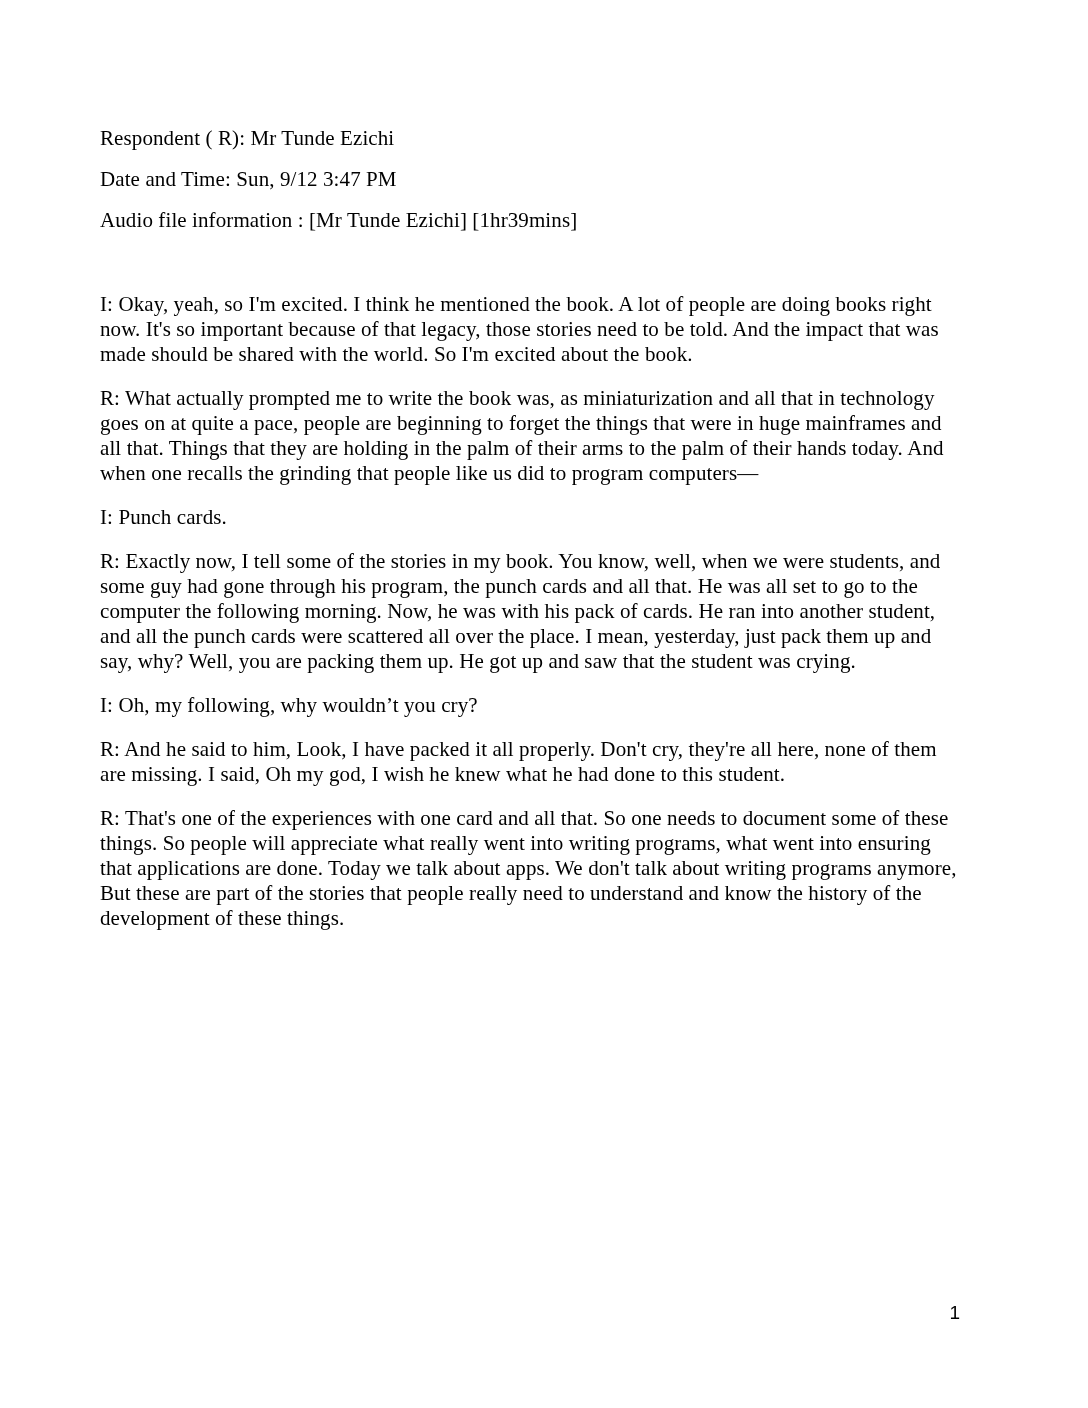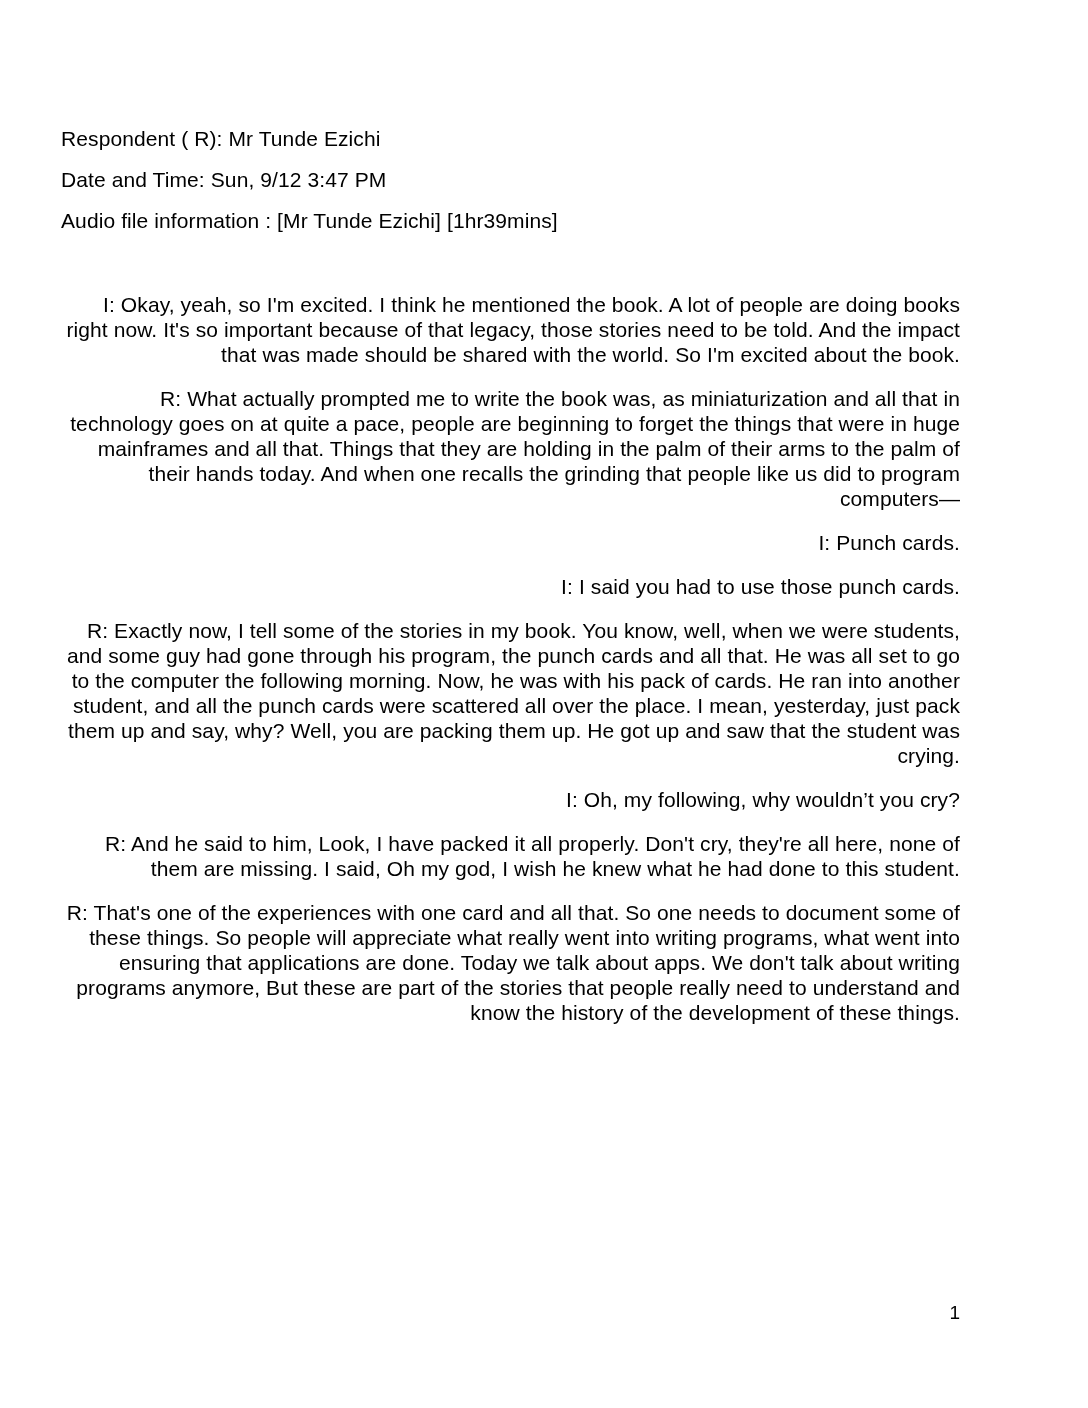--- a/index.html
+++ b/index.html
@@ -11,38 +11,39 @@
     position: relative;
     width: 1088px;
     height: 1408px;
     background: #ffffff;
     color: #000000;
     font-family: "Liberation Sans", "DejaVu Sans", sans-serif;
     overflow: hidden;
     box-sizing: border-box;
   }
   .content {
-    padding: 126px 128px 0 61px;
+    padding: 126px 128px 0 100px;
     box-sizing: border-box;
+    font-family: Liberation Serif, serif;
   }
   .meta-line {
     margin: 0 0 16px 0;
     font-size: 21px;
     line-height: 25px;
     letter-spacing: 0.1px;
   }
   .meta-gap {
     height: 43px;
   }
   .body-para {
     margin: 0 0 19px 0;
     font-size: 21px;
     line-height: 25px;
     letter-spacing: 0.1px;
-    text-align: right;
+    text-align: left;
   }
   .page-number {
     position: absolute;
     top: 1302px;
     right: 128px;
     font-size: 19px;
     line-height: 22px;
     color: #000000;
   }
 </style>
@@ -54,21 +55,20 @@
 
     <p class="meta-line">Respondent ( R): Mr Tunde Ezichi</p>
     <p class="meta-line">Date and Time: Sun, 9/12 3:47 PM</p>
     <p class="meta-line">Audio file information : [Mr Tunde Ezichi] [1hr39mins]</p>
 
     <div class="meta-gap"></div>
 
     <p class="body-para">I: Okay, yeah, so I'm excited. I think he mentioned the book. A lot of people are doing books right now. It's so important because of that legacy, those stories need to be told. And the impact that was made should be shared with the world. So I'm excited about the book.</p>
     <p class="body-para">R: What actually prompted me to write the book was, as miniaturization and all that in technology goes on at quite a pace, people are beginning to forget the things that were in huge mainframes and all that. Things that they are holding in the palm of their arms to the palm of their hands today. And when one recalls the grinding that people like us did to program computers—</p>
     <p class="body-para">I: Punch cards.</p>
-    <p class="body-para">I: I said you had to use those punch cards.</p>
     <p class="body-para">R: Exactly now, I tell some of the stories in my book. You know, well, when we were students, and some guy had gone through his program, the punch cards and all that. He was all set to go to the computer the following morning. Now, he was with his pack of cards. He ran into another student, and all the punch cards were scattered all over the place. I mean, yesterday, just pack them up and say, why? Well, you are packing them up. He got up and saw that the student was crying.</p>
     <p class="body-para">I: Oh, my following, why wouldn’t you cry?</p>
     <p class="body-para">R: And he said to him, Look, I have packed it all properly. Don't cry, they're all here, none of them are missing. I said, Oh my god, I wish he knew what he had done to this student.</p>
     <p class="body-para">R: That's one of the experiences with one card and all that. So one needs to document some of these things. So people will appreciate what really went into writing programs, what went into ensuring that applications are done. Today we talk about apps. We don't talk about writing programs anymore, But these are part of the stories that people really need to understand and know the history of the development of these things.</p>
 
   </div>
 
   <div class="page-number">1</div>
 </div>
 

